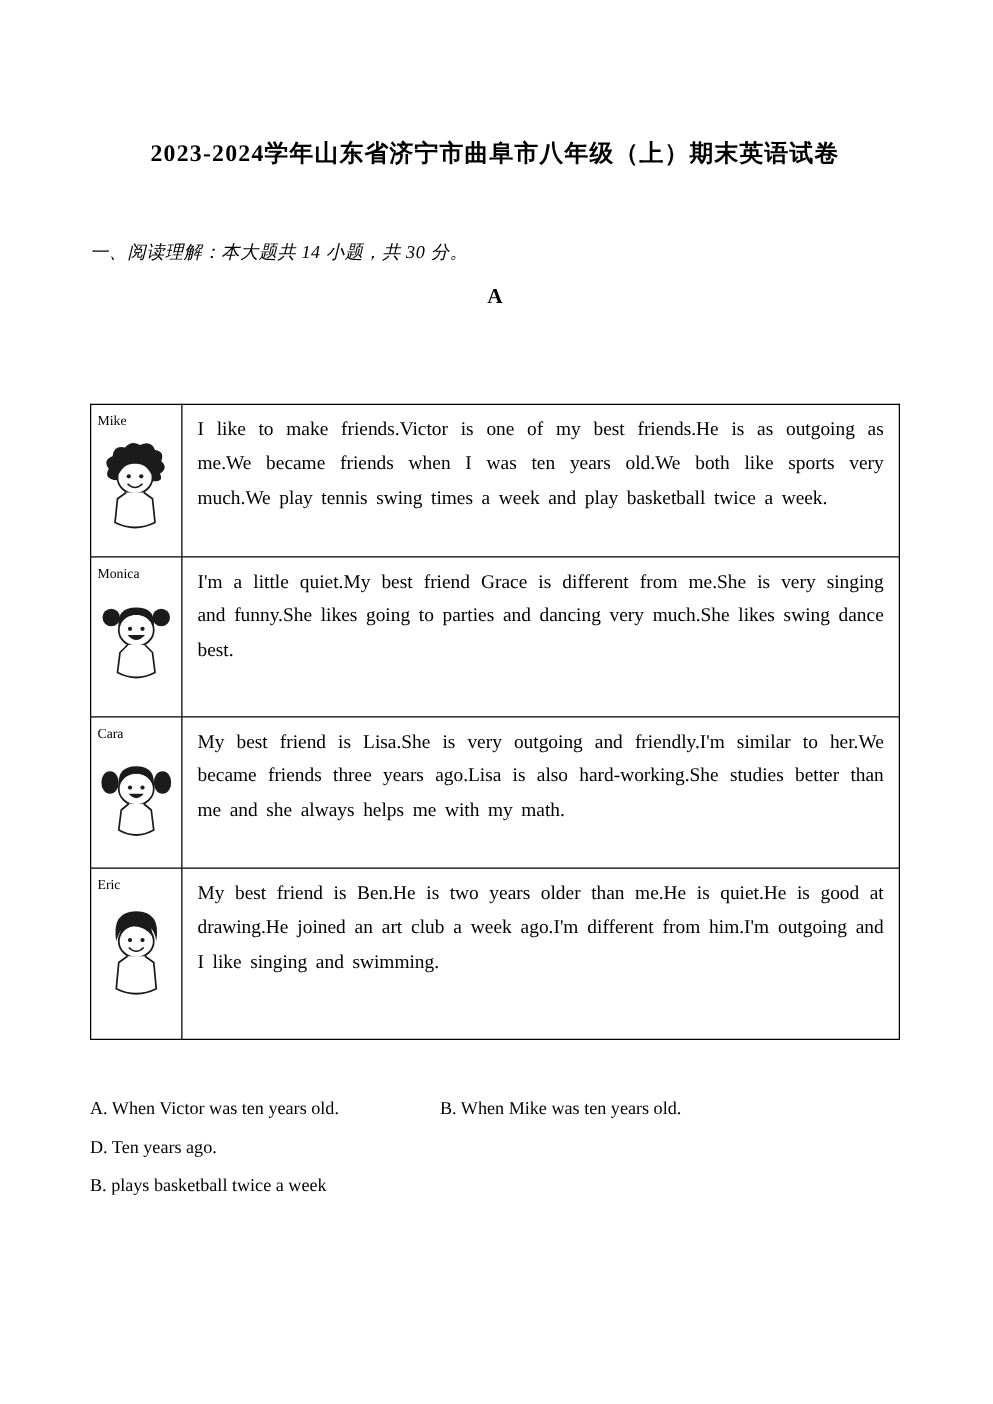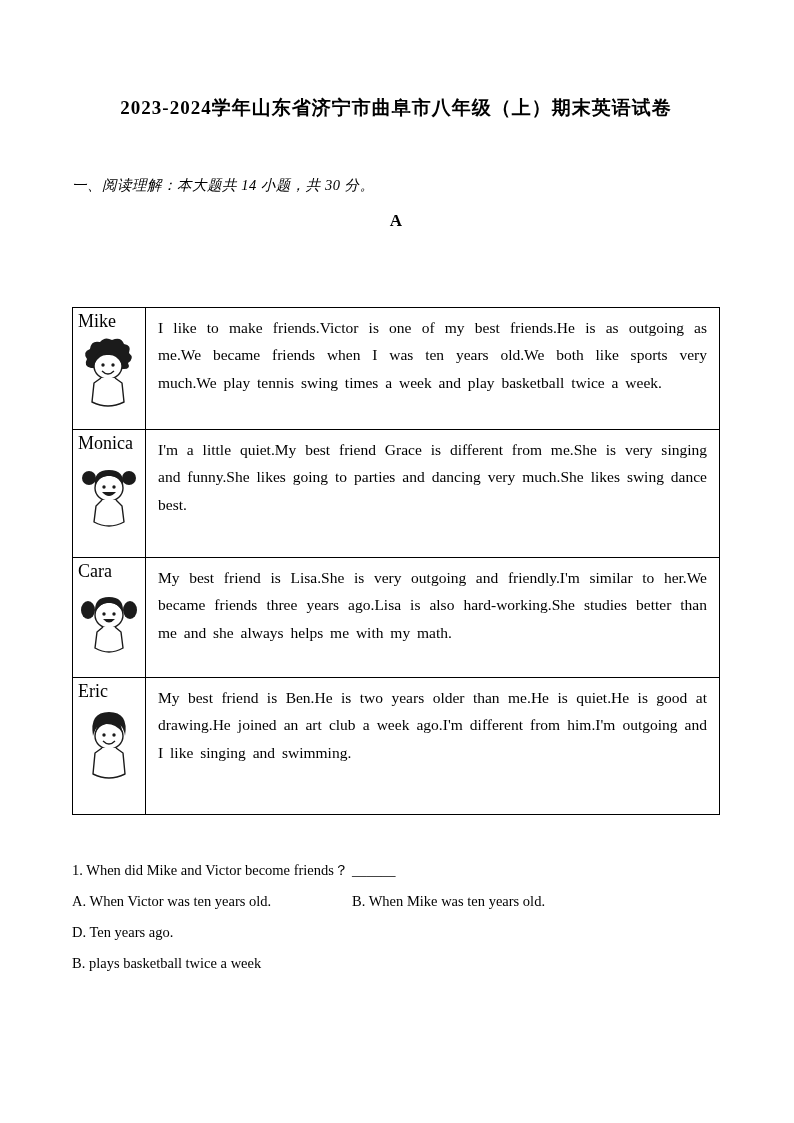--- a/index.html
+++ b/index.html
@@ -3,21 +3,21 @@
 <meta charset="utf-8">
 <style>
   * { margin: 0; padding: 0; box-sizing: border-box; }
   html, body { background: #ffffff; }
   body { font-family: "Liberation Serif", "DejaVu Serif", serif; color: #000; }
 
   .page {
     position: relative;
     width: 794px;
     height: 983px;
-    margin: 0 auto;
+    margin: 16px auto;
     background: #fff;
     overflow: hidden;
     padding: 0 74px 0 72px;
   }
 
   .title {
     margin-top: 96px;
     text-align: center;
     font-size: 19px;
     font-weight: 700;
@@ -50,21 +50,21 @@
     vertical-align: top;
   }
   td.person-cell {
     width: 73px;
     padding: 3px 5px;
   }
   td.text-cell {
     padding: 6px 12px 6px 12px;
   }
   .person-name {
-    font-size: 18px;
+    font-size: 11px;
     line-height: 20px;
   }
   .avatar {
     margin-top: 5px;
     text-align: center;
   }
   .passage-text {
     font-size: 15.5px;
     line-height: 27.5px;
     text-align: justify;
@@ -177,21 +177,20 @@
           </div>
         </td>
         <td class="text-cell">
           <p class="passage-text">My best friend is Ben.He is two years older than me.He is quiet.He is good at drawing.He joined an art club a week ago.I'm different from him.I'm outgoing and I like singing and swimming.</p>
         </td>
       </tr>
     </tbody>
   </table>
 
   <div class="questions">
-    <p>1. When did Mike and Victor become friends？ ______</p>
 
     <div class="opt-row">
       <span class="opt-left">A. When Victor was ten years old.</span>
       <span>B. When Mike was ten years old.</span>
     </div>
 
     <div class="opt-row">
       <span>D. Ten years ago.</span>
     </div>
 

